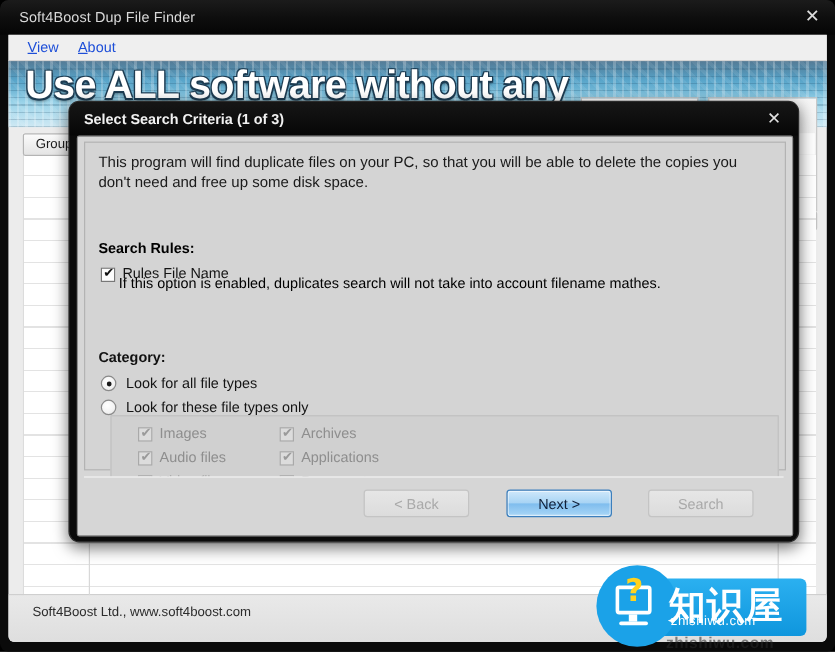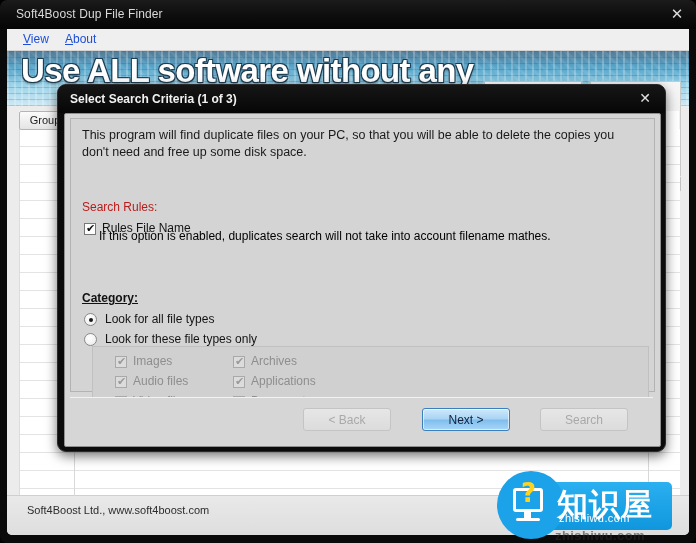--- a/index.html
+++ b/index.html
@@ -271,31 +271,30 @@
     left: 11px; top: 8px;
     width: 560px;
     font-size: 12.5px;
     color: #1a1a1a;
     line-height: 17px;
   }
   #lbl-search-rules {
     position: absolute;
     left: 11px; top: 81px;
     font-size: 12px;
-    font-weight: normal;
-    color: #b91c1c;
+    font-weight: bold;
+    color: #000000;
     text-align: right;
   }
   #lbl-category {
     position: absolute;
     left: 11px; top: 172px;
     font-size: 12px;
     font-weight: bold;
     color: #111;
-    text-decoration: underline;
   }
 
   
   .cbox {
     position: absolute;
     width: 12px; height: 12px;
     background: #fdfdfd;
     border: 1px solid #787878;
     box-sizing: border-box;
   }

